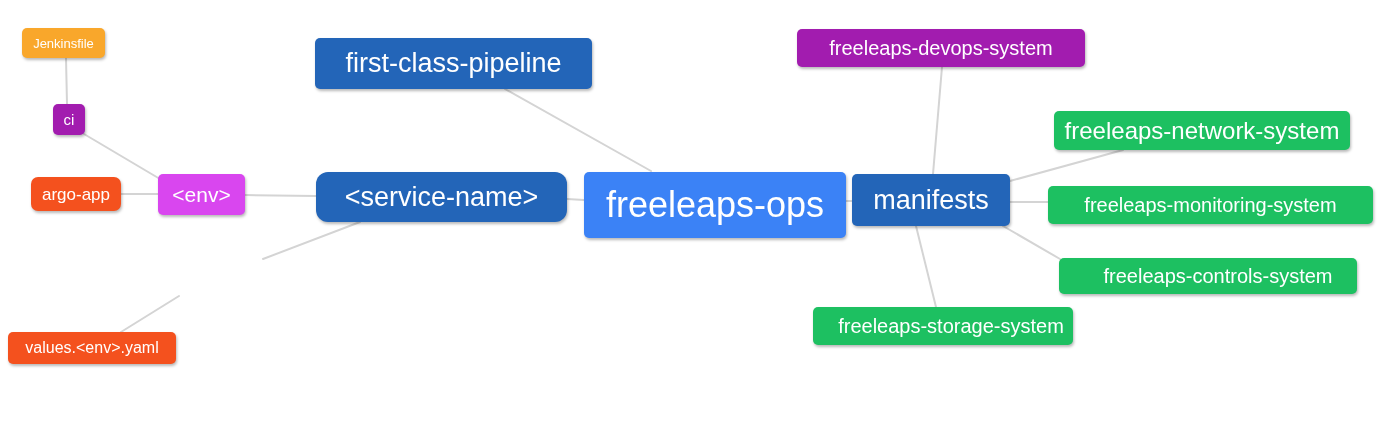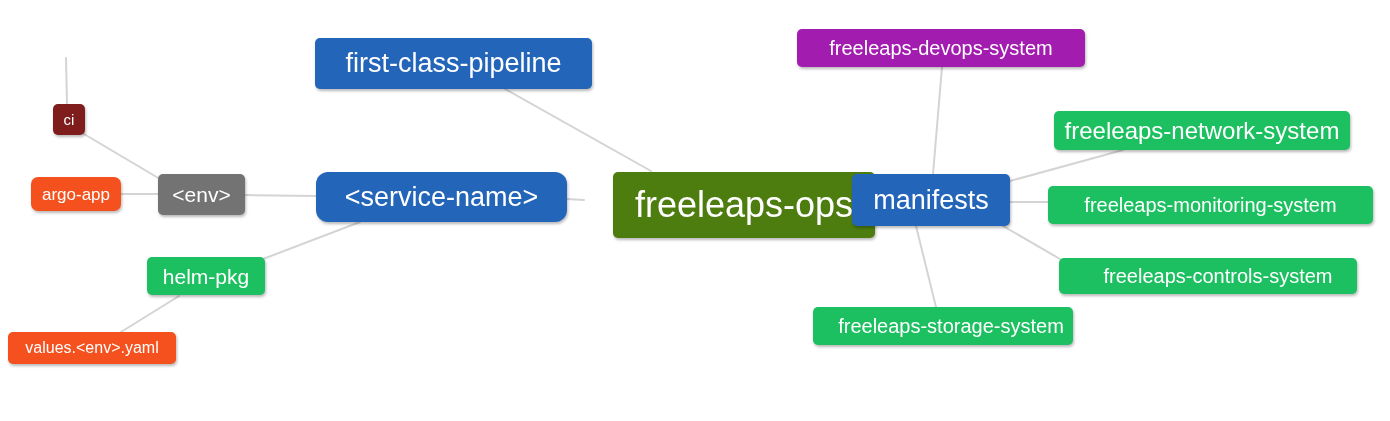--- a/index.html
+++ b/index.html
@@ -53,46 +53,46 @@
       <line x1="505" y1="89" x2="651" y2="171" stroke="#d4d4d4" stroke-width="2" stroke-linecap="round"></line>
       <line x1="567" y1="199" x2="584" y2="200" stroke="#d4d4d4" stroke-width="2" stroke-linecap="round"></line>
       <line x1="846" y1="201" x2="852" y2="201" stroke="#d4d4d4" stroke-width="2" stroke-linecap="round"></line>
       <line x1="933" y1="174" x2="942" y2="67" stroke="#d4d4d4" stroke-width="2" stroke-linecap="round"></line>
       <line x1="1010" y1="181" x2="1123" y2="150" stroke="#d4d4d4" stroke-width="2" stroke-linecap="round"></line>
       <line x1="1010" y1="202" x2="1048" y2="202" stroke="#d4d4d4" stroke-width="2" stroke-linecap="round"></line>
       <line x1="1003" y1="226" x2="1060" y2="259" stroke="#d4d4d4" stroke-width="2" stroke-linecap="round"></line>
       <line x1="916" y1="226" x2="936" y2="307" stroke="#d4d4d4" stroke-width="2" stroke-linecap="round"></line>
     </svg>
 
-<div class="node" style="left: 584px; top: 172px; width: 262px; height: 66px; background: #4d7c0f; font-size: 36px; margin-left: 29px;">
+<div class="node" style="left: 584px; top: 172px; width: 262px; height: 66px; background: #3b82f6; font-size: 36px;">
     <span class="node-label">freeleaps-ops</span>
   </div>
     <div class="node" style="left: 315px; top: 38px; width: 277px; height: 51px; background: rgb(35, 101, 184); font-size: 27px;">
     <span class="node-label">first-class-pipeline</span>
   </div>
     <div class="node" style="left: 316px; top: 172px; width: 251px; height: 50px; background: rgb(35, 101, 184); font-size: 27px; border-radius: 12px;">
     <span class="node-label">&lt;service-name&gt;</span>
   </div>
     <div class="node" style="left: 852px; top: 174px; width: 158px; height: 52px; background: rgb(35, 101, 184); font-size: 27px;">
     <span class="node-label">manifests</span>
   </div>
-    <div class="node" style="left: 158px; top: 174px; width: 87px; height: 41px; background: #737373; font-size: 21px;">
+    <div class="node" style="left: 158px; top: 174px; width: 87px; height: 41px; background: #d946ef; font-size: 21px;">
     <span class="node-label">&lt;env&gt;</span>
   </div>
-    <div class="node" style="left: 147px; top: 257px; width: 118px; height: 38px; background: rgb(29, 192, 97); font-size: 21px;">
-    <span class="node-label">helm-pkg</span>
-  </div>
-    <div class="node" style="left: 53px; top: 104px; width: 32px; height: 31px; background: #7f1d1d; font-size: 15px; text-align: center;">
+    <div class="node" style="left: 53px; top: 104px; width: 32px; height: 31px; background: #a21caf; font-size: 15px; text-align: center;">
     <span class="node-label">ci</span>
   </div>
     <div class="node" style="left: 31px; top: 177px; width: 90px; height: 34px; background: rgb(244, 81, 30); font-size: 17px; border-radius: 7px;">
     <span class="node-label">argo-app</span>
   </div>
     <div class="node" style="left: 8px; top: 332px; width: 168px; height: 32px; background: rgb(244, 81, 30); font-size: 16px;">
     <span class="node-label">values.&lt;env&gt;.yaml</span>
+  </div>
+    <div class="node" style="left: 22px; top: 28px; width: 83px; height: 30px; background: rgb(249, 167, 43); font-size: 13px;">
+    <span class="node-label">Jenkinsfile</span>
   </div>
     <div class="node" style="left: 797px; top: 29px; width: 288px; height: 38px; background: #a21caf; font-size: 20px;">
     <span class="node-label">freeleaps-devops-system</span>
   </div>
     <div class="node" style="left: 1054px; top: 111px; width: 296px; height: 39px; background: rgb(29, 192, 97); font-size: 24px;">
     <span class="node-label">freeleaps-network-system</span>
   </div>
     <div class="node" style="left: 1048px; top: 186px; width: 325px; height: 38px; background: rgb(29, 192, 97); font-size: 20px;">
     <span class="node-label">freeleaps-monitoring-system</span>
   </div>

